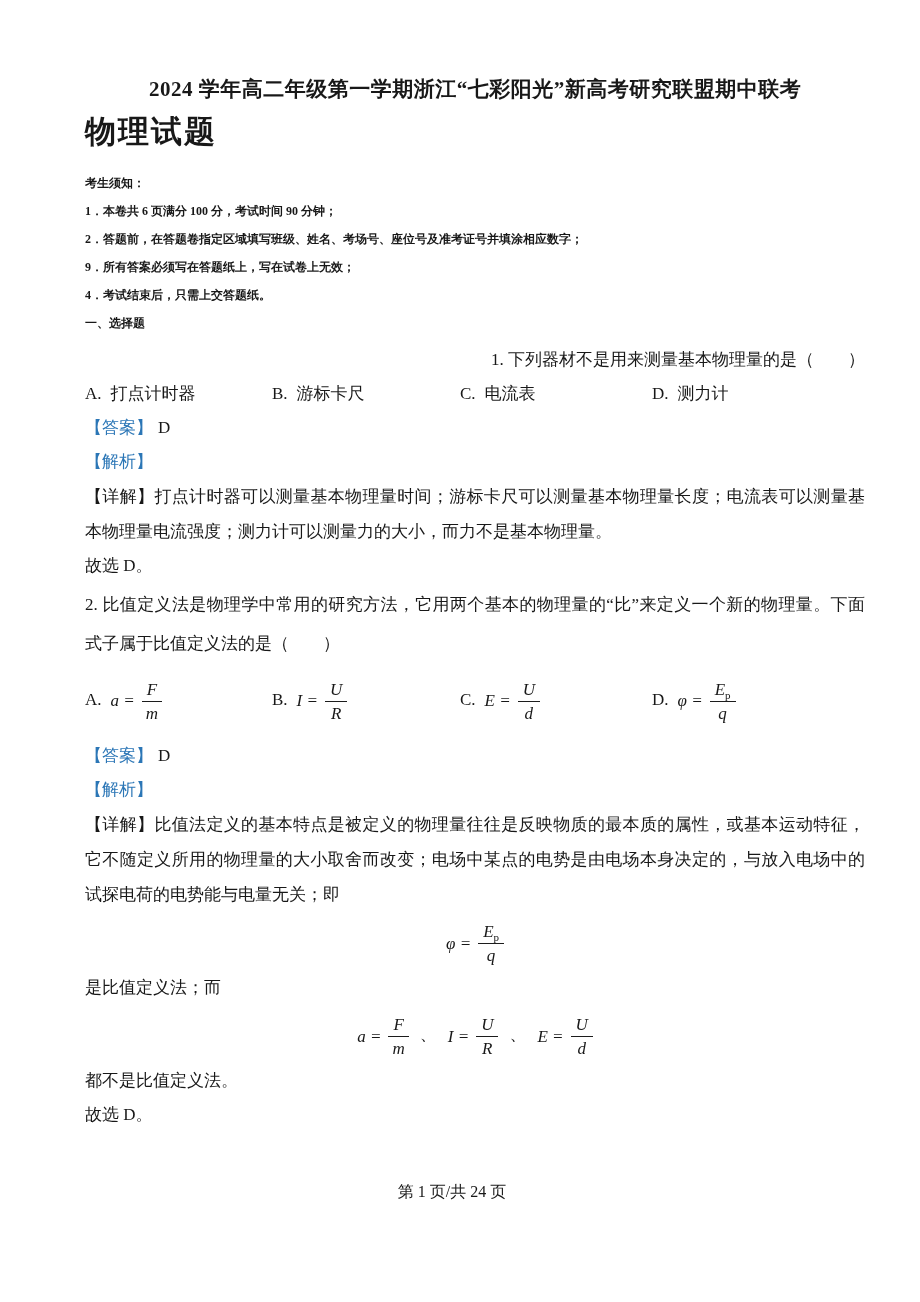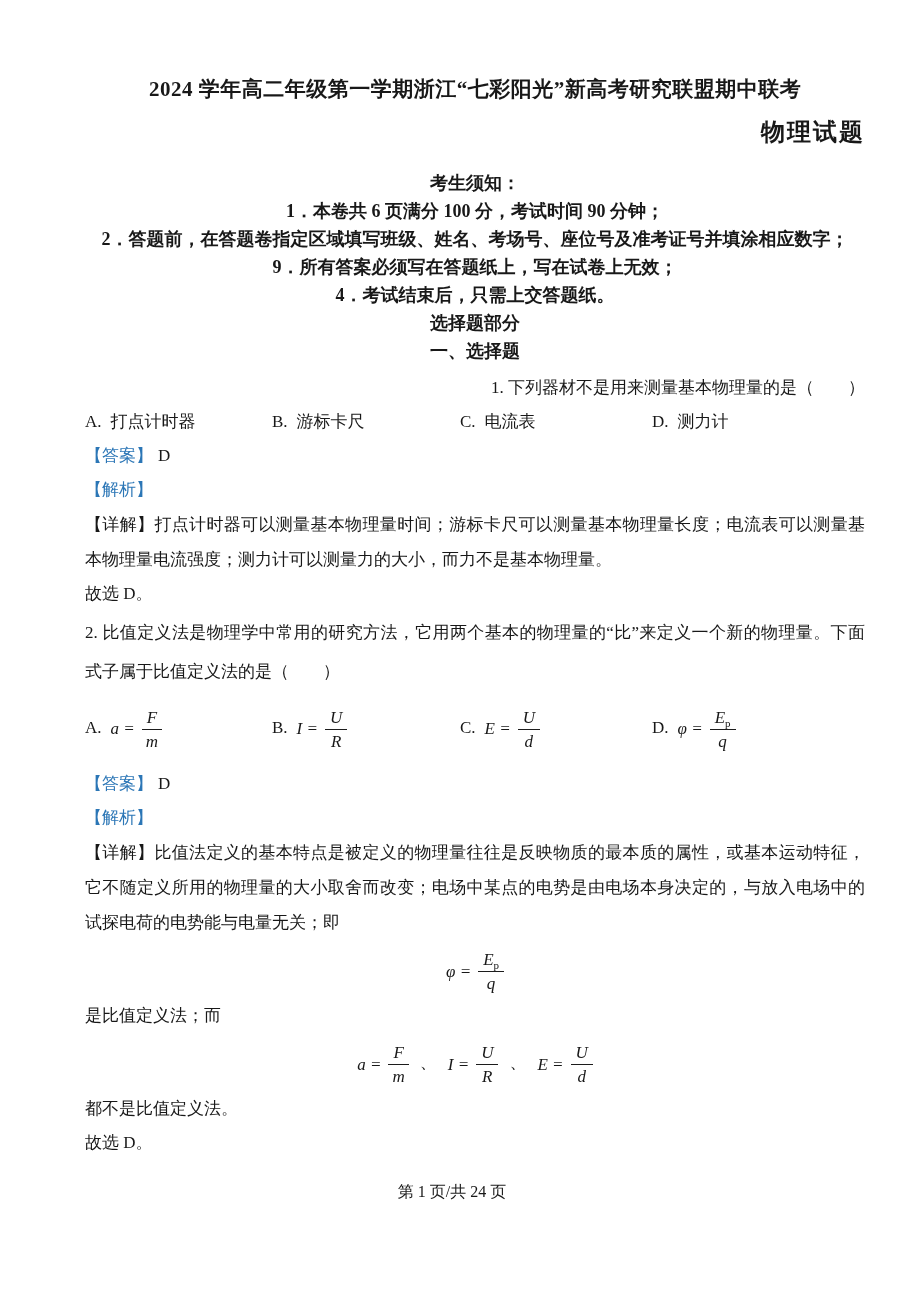--- a/index.html
+++ b/index.html
@@ -19,29 +19,29 @@
   h1 {
     margin: 0;
     font-size: 21px;
     line-height: 26px;
     text-align: center;
     font-weight: bold;
     letter-spacing: 0.5px;
   }
   h2 {
     margin: 13px 0 20px;
-    font-size: 24px;
+    font-size: 31px;
     line-height: 34px;
-    text-align: right;
+    text-align: left;
     font-weight: bold;
     font-family: "Liberation Sans", sans-serif;
     letter-spacing: 2px;
   }
   p { margin: 0; }
-  .n { font-weight: bold; font-size: 18px; line-height: 28px; text-align: center; }
+  .n { font-weight: bold; font-size: 12px; line-height: 28px; }
   .t { line-height: 34px; }
   .just { text-align: justify; }
   .detail { line-height: 35px; }
   .stem { margin-top: 6px; text-align: right; }
   .stem2 { line-height: 39px; margin-top: 2px; }
   .opts {
     display: grid;
     grid-template-columns: 187px 188px 192px 1fr;
     line-height: 34px;
   }
@@ -81,21 +81,20 @@
 
   <h1>2024 学年高二年级第一学期浙江“七彩阳光”新高考研究联盟期中联考</h1>
   <h2>物理试题</h2>
 
   <p class="n">考生须知：</p>
   <p class="n">1．本卷共 6 页满分 100 分，考试时间 90 分钟；</p>
   <p class="n">2．答题前，在答题卷指定区域填写班级、姓名、考场号、座位号及准考证号并填涂相应数字；</p>
   <p class="n">9．所有答案必须写在答题纸上，写在试卷上无效；</p>
   <p class="n">4．考试结束后，只需上交答题纸。</p>
 
-  <p class="n">选择题部分</p>
   <p class="n">一、选择题</p>
 
   <p class="t stem">1. 下列器材不是用来测量基本物理量的是（　　）</p>
 
   <div class="opts">
     <span class="opt"><span class="olabel">A.</span><span>打点计时器</span></span>
     <span class="opt"><span class="olabel">B.</span><span>游标卡尺</span></span>
     <span class="opt"><span class="olabel">C.</span><span>电流表</span></span>
     <span class="opt"><span class="olabel">D.</span><span>测力计</span></span>
   </div>

